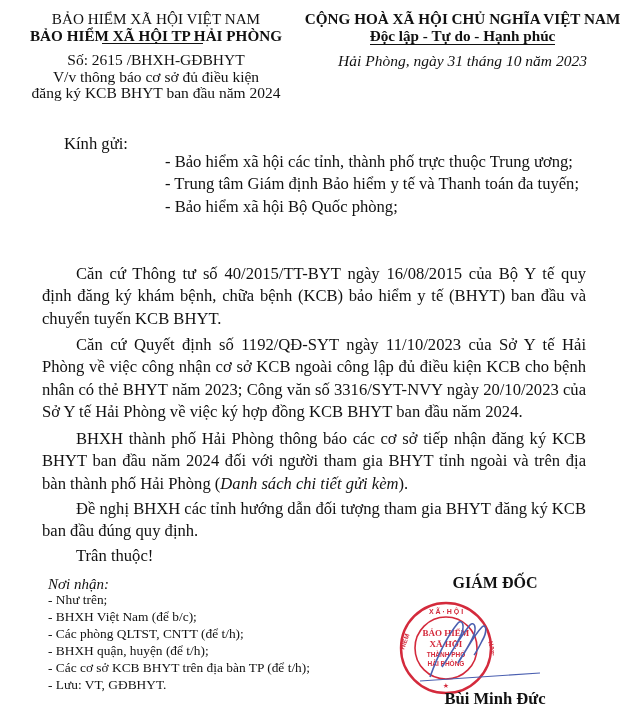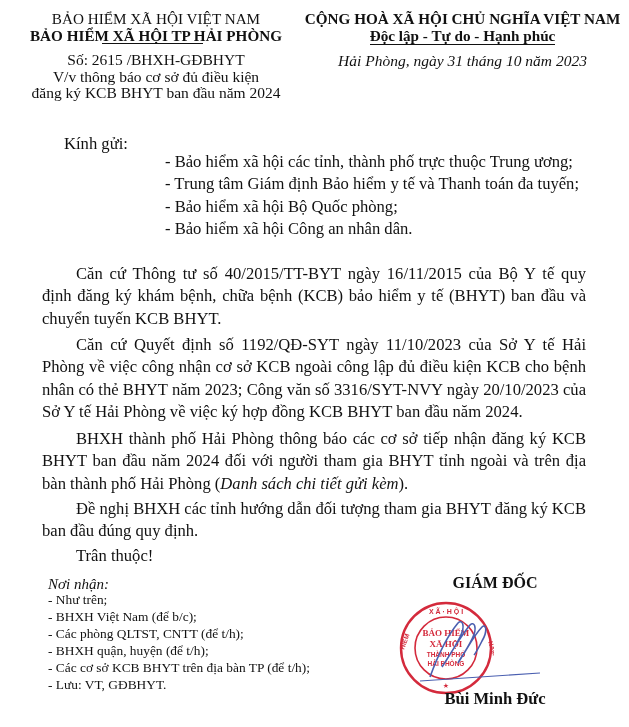--- a/index.html
+++ b/index.html
@@ -49,24 +49,23 @@
     <span class="u-line">Độc lập - Tự do - Hạnh phúc</span>
   </div>
   <div class="date" style="margin-top:8px;">Hải Phòng, ngày 31 tháng 10 năm 2023</div>
 </div>
 
 <div class="abs kinh-gui">Kính gửi:</div>
 <div class="abs recipients">
   <div>- Bảo hiểm xã hội các tỉnh, thành phố trực thuộc Trung ương;</div>
   <div>- Trung tâm Giám định Bảo hiểm y tế và Thanh toán đa tuyến;</div>
   <div>- Bảo hiểm xã hội Bộ Quốc phòng;</div>
-  <div>- Bảo hiểm xã hội Công an nhân dân.</div>
 </div>
 
-<div class="para body-text indent" style="top:263px;">Căn cứ Thông tư số 40/2015/TT-BYT ngày 16/11/2015 của Bộ Y tế quy định đăng ký khám bệnh, chữa bệnh (KCB) bảo hiểm y tế (BHYT) ban đầu và chuyển tuyến KCB BHYT.</div>
+<div class="para body-text indent" style="top:263px;">Căn cứ Thông tư số 40/2015/TT-BYT ngày 16/08/2015 của Bộ Y tế quy định đăng ký khám bệnh, chữa bệnh (KCB) bảo hiểm y tế (BHYT) ban đầu và chuyển tuyến KCB BHYT.</div>
 <div class="para body-text indent" style="top:334px;">Căn cứ Quyết định số 1192/QĐ-SYT ngày 11/10/2023 của Sở Y tế Hải Phòng về việc công nhận cơ sở KCB ngoài công lập đủ điều kiện KCB cho bệnh nhân có thẻ BHYT năm 2023; Công văn số 3316/SYT-NVY ngày 20/10/2023 của Sở Y tế Hải Phòng về việc ký hợp đồng KCB BHYT ban đầu năm 2024.</div>
 <div class="para body-text indent" style="top:428px;">
   <span>BHXH thành phố Hải Phòng thông báo các cơ sở tiếp nhận đăng ký KCB BHYT ban đầu năm 2024 đối với người tham gia BHYT tỉnh ngoài và trên địa bàn thành phố Hải Phòng (</span><i>Danh sách chi tiết gửi kèm</i><span>).</span>
 </div>
 <div class="para body-text indent" style="top:498px;">Đề nghị BHXH các tỉnh hướng dẫn đối tượng tham gia BHYT đăng ký KCB ban đầu đúng quy định.</div>
 <div class="para body-text indent" style="top:545px;">Trân thuộc!</div>
 
 <div class="abs noi-nhan">
   <div class="title">Nơi nhận:</div>
   <div>- Như trên;</div>

